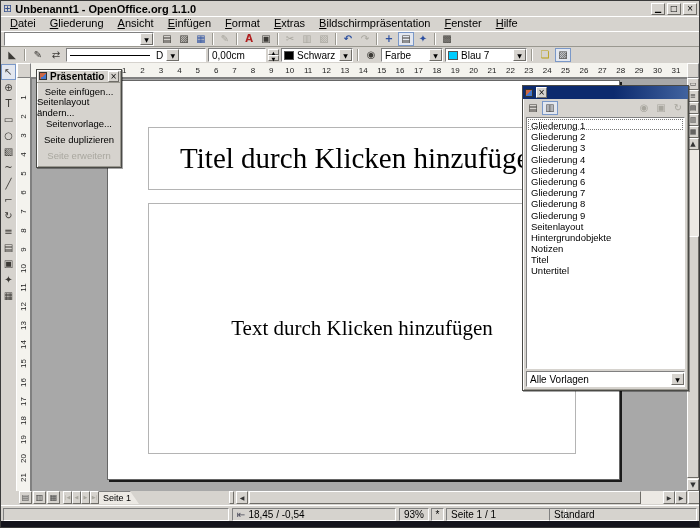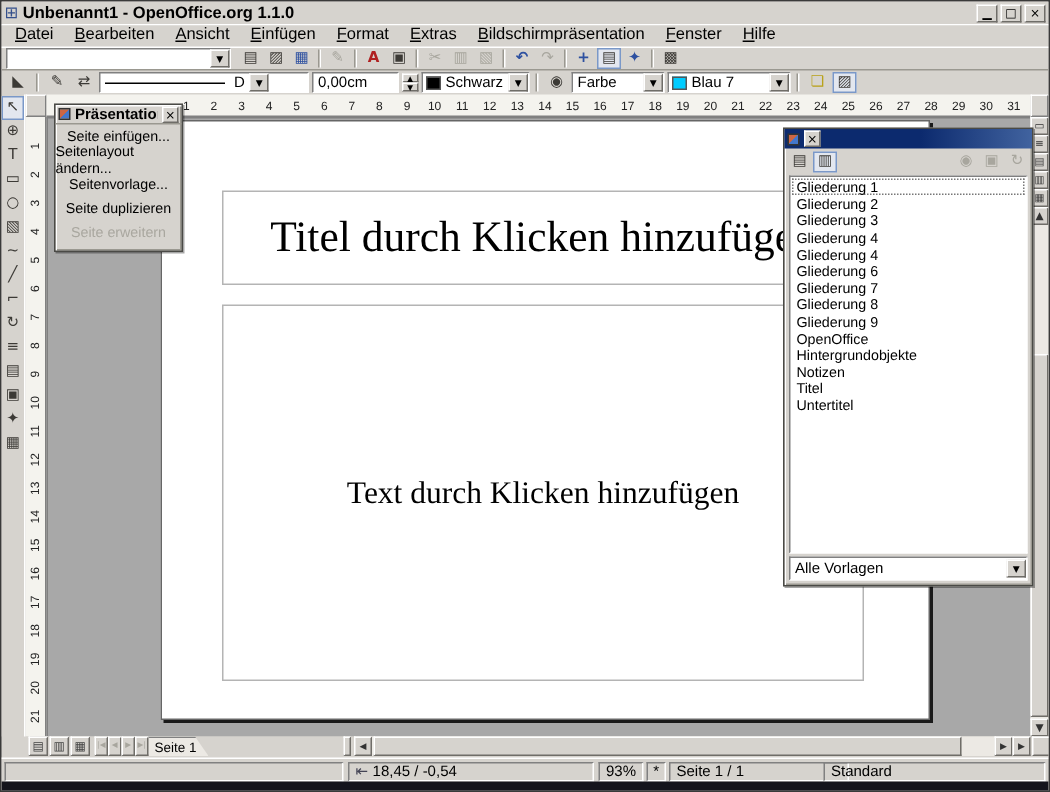--- a/index.html
+++ b/index.html
@@ -155,21 +155,21 @@
     <span class="winbtns">
       <span class="winbtn ico">▁</span>
       <span class="winbtn ico">□</span>
       <span class="winbtn ico">×</span>
     </span>
   </div>
 
   <div class="menubar">
 
   <span class="menu-item">Datei</span>
-      <span class="menu-item">Bearbeiten</span>
+      <span class="menu-item">Gliederung</span>
       <span class="menu-item">Ansicht</span>
       <span class="menu-item">Einfügen</span>
       <span class="menu-item">Format</span>
       <span class="menu-item">Extras</span>
       <span class="menu-item">Bildschirmpräsentation</span>
       <span class="menu-item">Fenster</span>
       <span class="menu-item">Hilfe</span>
     </div>
 
   <div class="funcbar">
@@ -385,21 +385,21 @@
 
     <div class="sty-row selected">Gliederung 1</div>
         <div class="sty-row">Gliederung 2</div>
         <div class="sty-row">Gliederung 3</div>
         <div class="sty-row">Gliederung 4</div>
         <div class="sty-row">Gliederung 4</div>
         <div class="sty-row">Gliederung 6</div>
         <div class="sty-row">Gliederung 7</div>
         <div class="sty-row">Gliederung 8</div>
         <div class="sty-row">Gliederung 9</div>
-        <div class="sty-row">OpenOffice</div>
+        <div class="sty-row">Seitenlayout</div>
         <div class="sty-row">Hintergrundobjekte</div>
         <div class="sty-row">Notizen</div>
         <div class="sty-row">Titel</div>
         <div class="sty-row">Untertitel</div>
       </div>
     <div class="combo sty-filter">
       <span class="val">Alle Vorlagen</span>
       <span class="drop ico">▼</span>
     </div>
   </div>

